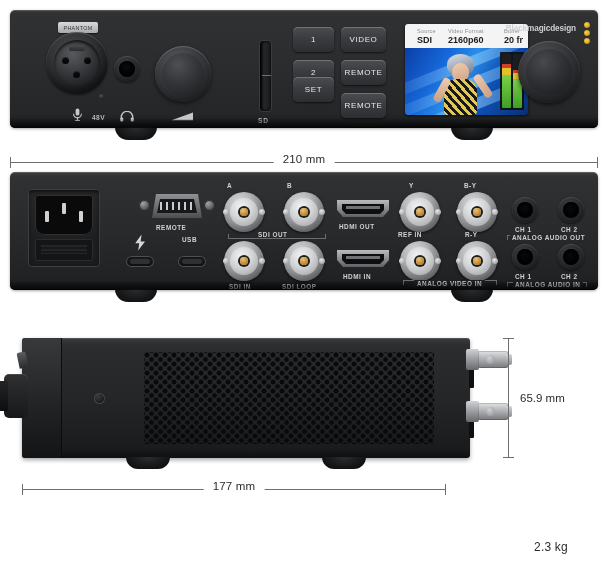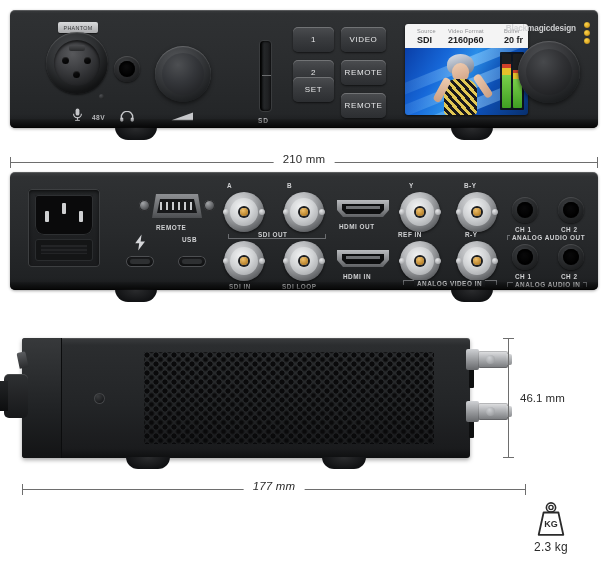--- a/index.html
+++ b/index.html
@@ -644,34 +644,26 @@
     <span class="base"></span>
       <span class="barrel"></span>
       <span class="tip"></span>
   </div>
 
   <div class="dimline vert" style="left:503px; top:338px; height:120px;">
     <span class="cap l"></span>
       <span class="rule"></span>
       <span class="cap r"></span>
   </div>
-  <span class="vlabel" style="left:520px; top:392px;">46.1 mm</span>
-
-  <div class="dimline" style="left:22px; top:484px; width:504px;font-style:italic;">
+  <span class="vlabel" style="left:520px; top:392px;">65.9 mm</span>
+
+  <div class="dimline" style="left:22px; top:484px; width:424px;">
     <span class="cap l"></span>
       <span class="rule"></span>
       <span class="cap r"></span>
     <span class="lbl">177 mm</span>
   </div>
 
   <div class="weight">
-    <span>
-      <svg width="40" height="36" viewBox="0 0 40 36" aria-hidden="true">
-        <circle cx="20" cy="6.5" r="4.6" fill="none" stroke="#2b2b2b" stroke-width="1.6"></circle>
-        <circle cx="20" cy="6.5" r="2.1" fill="none" stroke="#2b2b2b" stroke-width="1.4"></circle>
-        <path d="M12.6 11.5 H27.4 L32.3 33.8 H7.7 Z" fill="none" stroke="#2b2b2b" stroke-width="1.8" stroke-linejoin="round"></path>
-        <text x="20" y="26" text-anchor="middle" font-family="Liberation Sans, sans-serif" font-size="9" font-weight="bold" fill="#2b2b2b">KG</text>
-      </svg>
-    </span>
     <div class="wtext">2.3 kg</div>
   </div>
 
 </div>
 
 </body></html>

